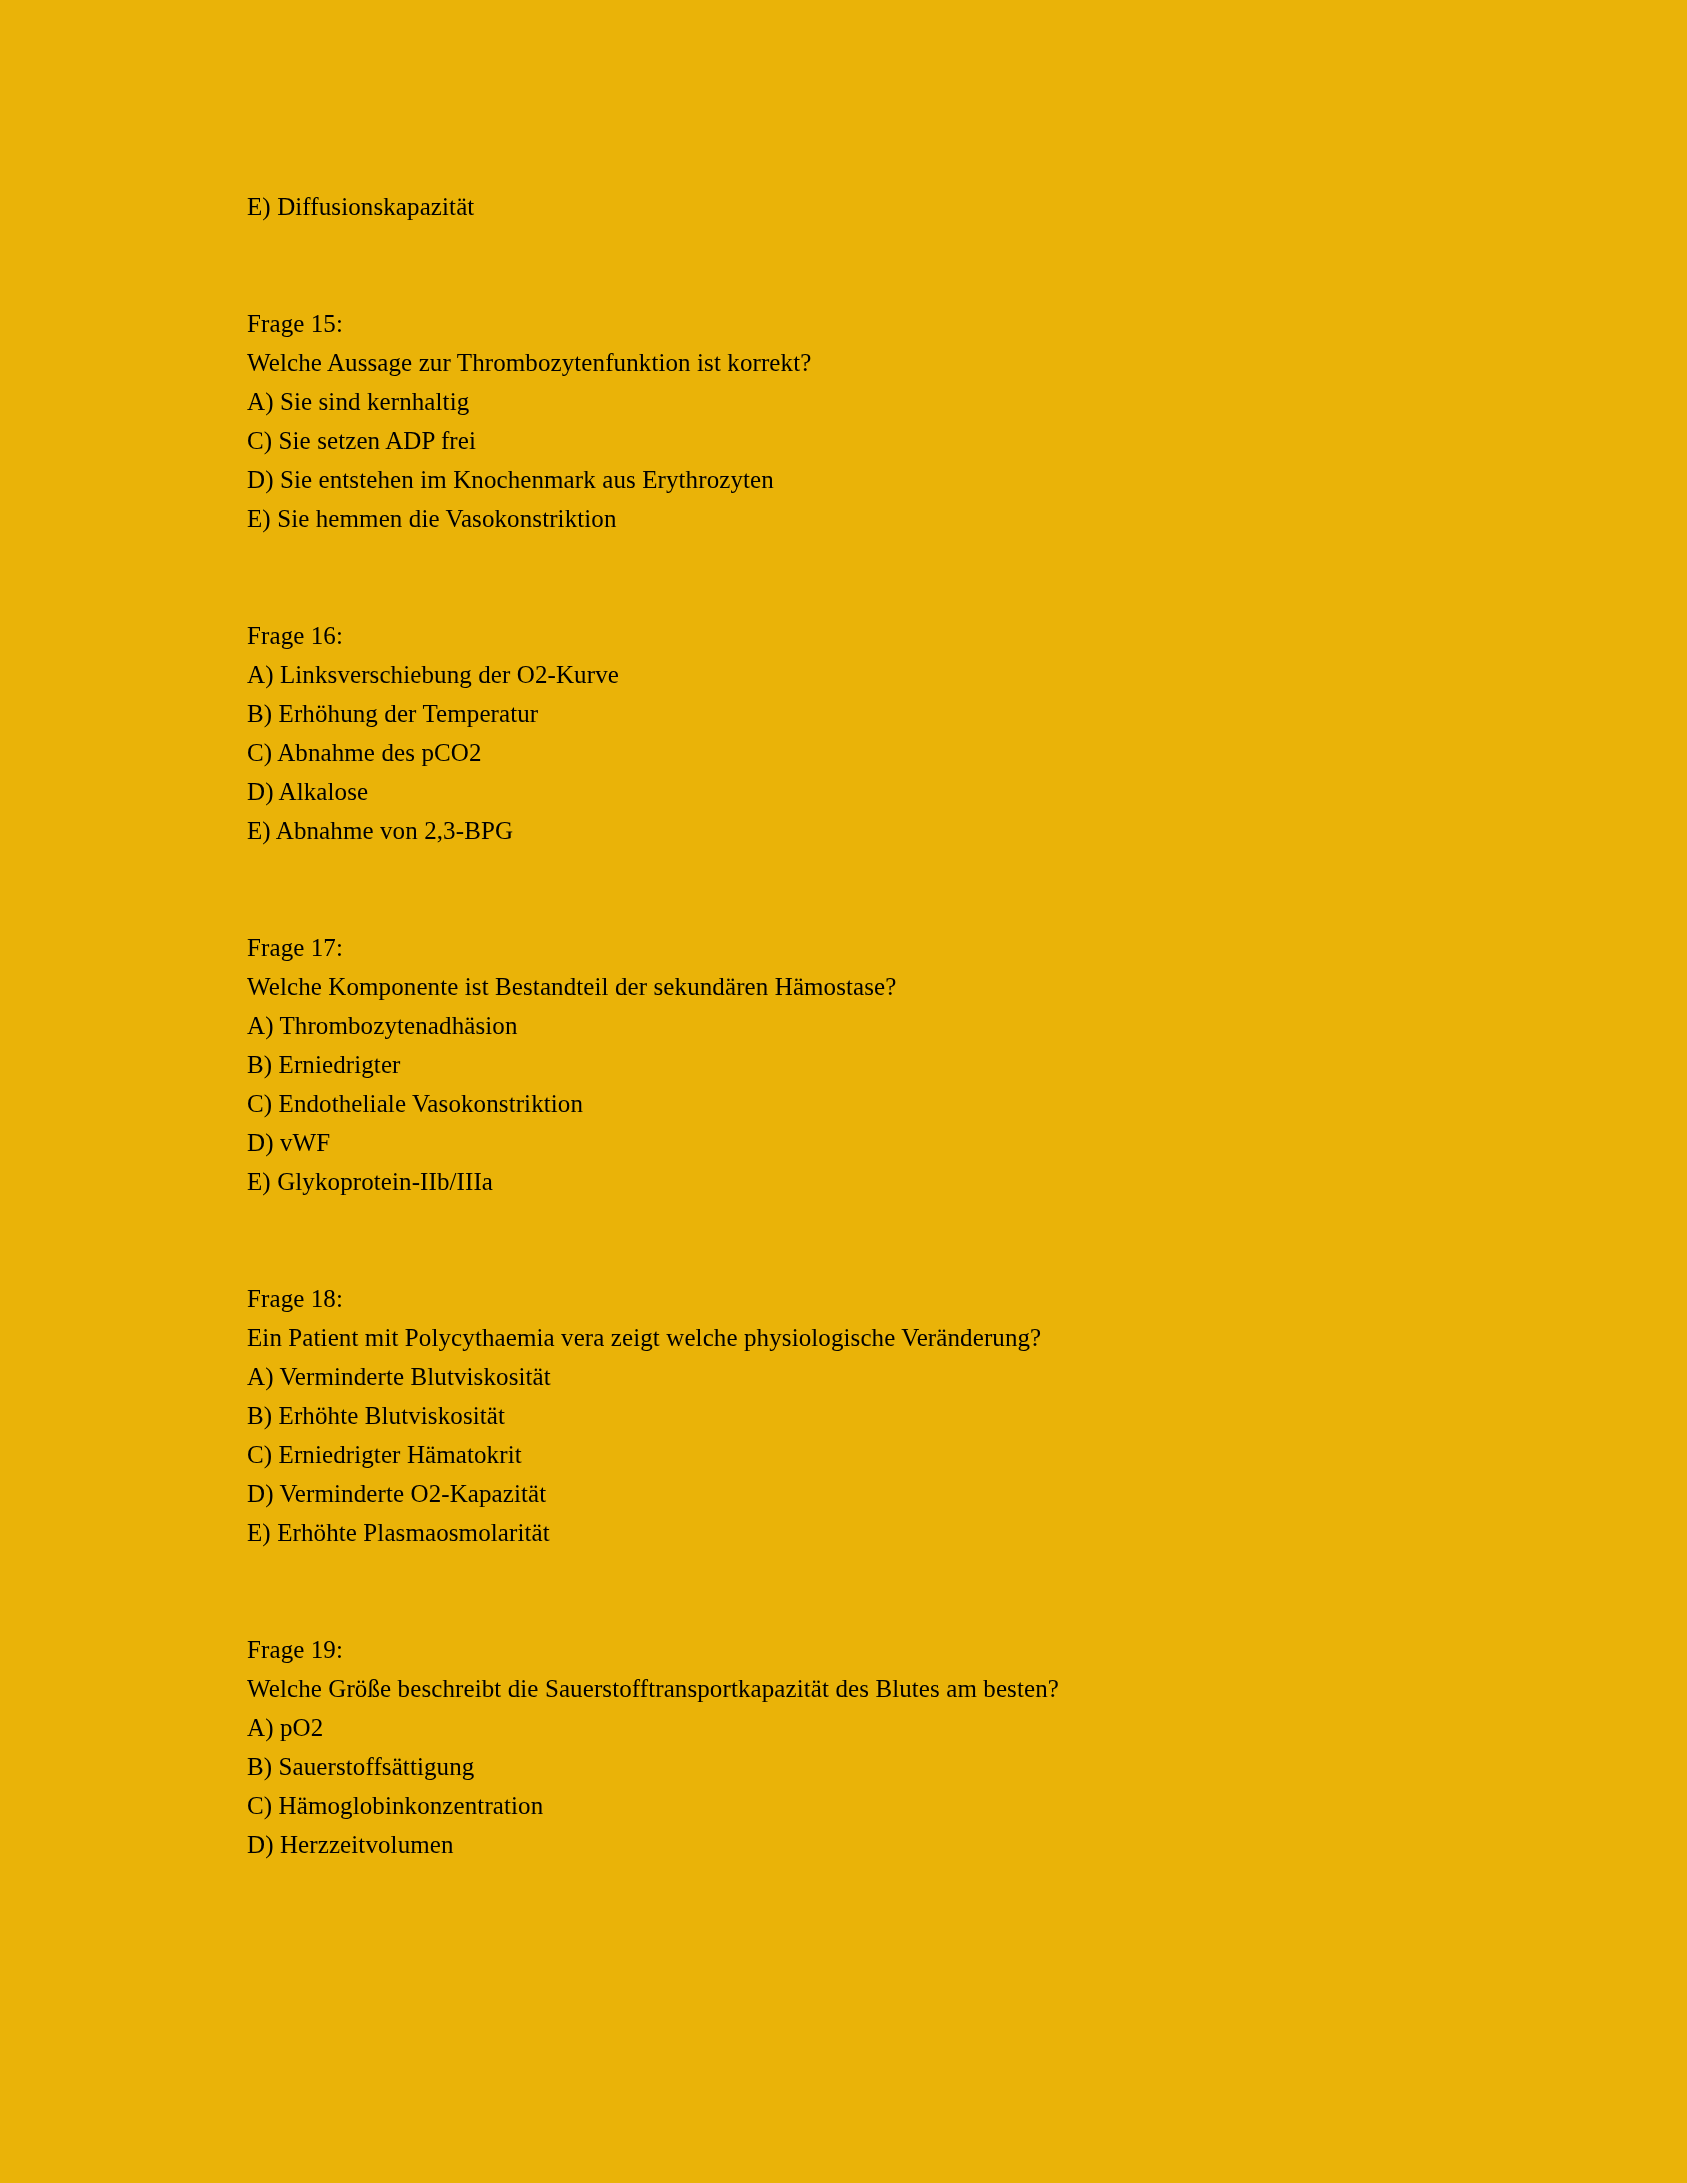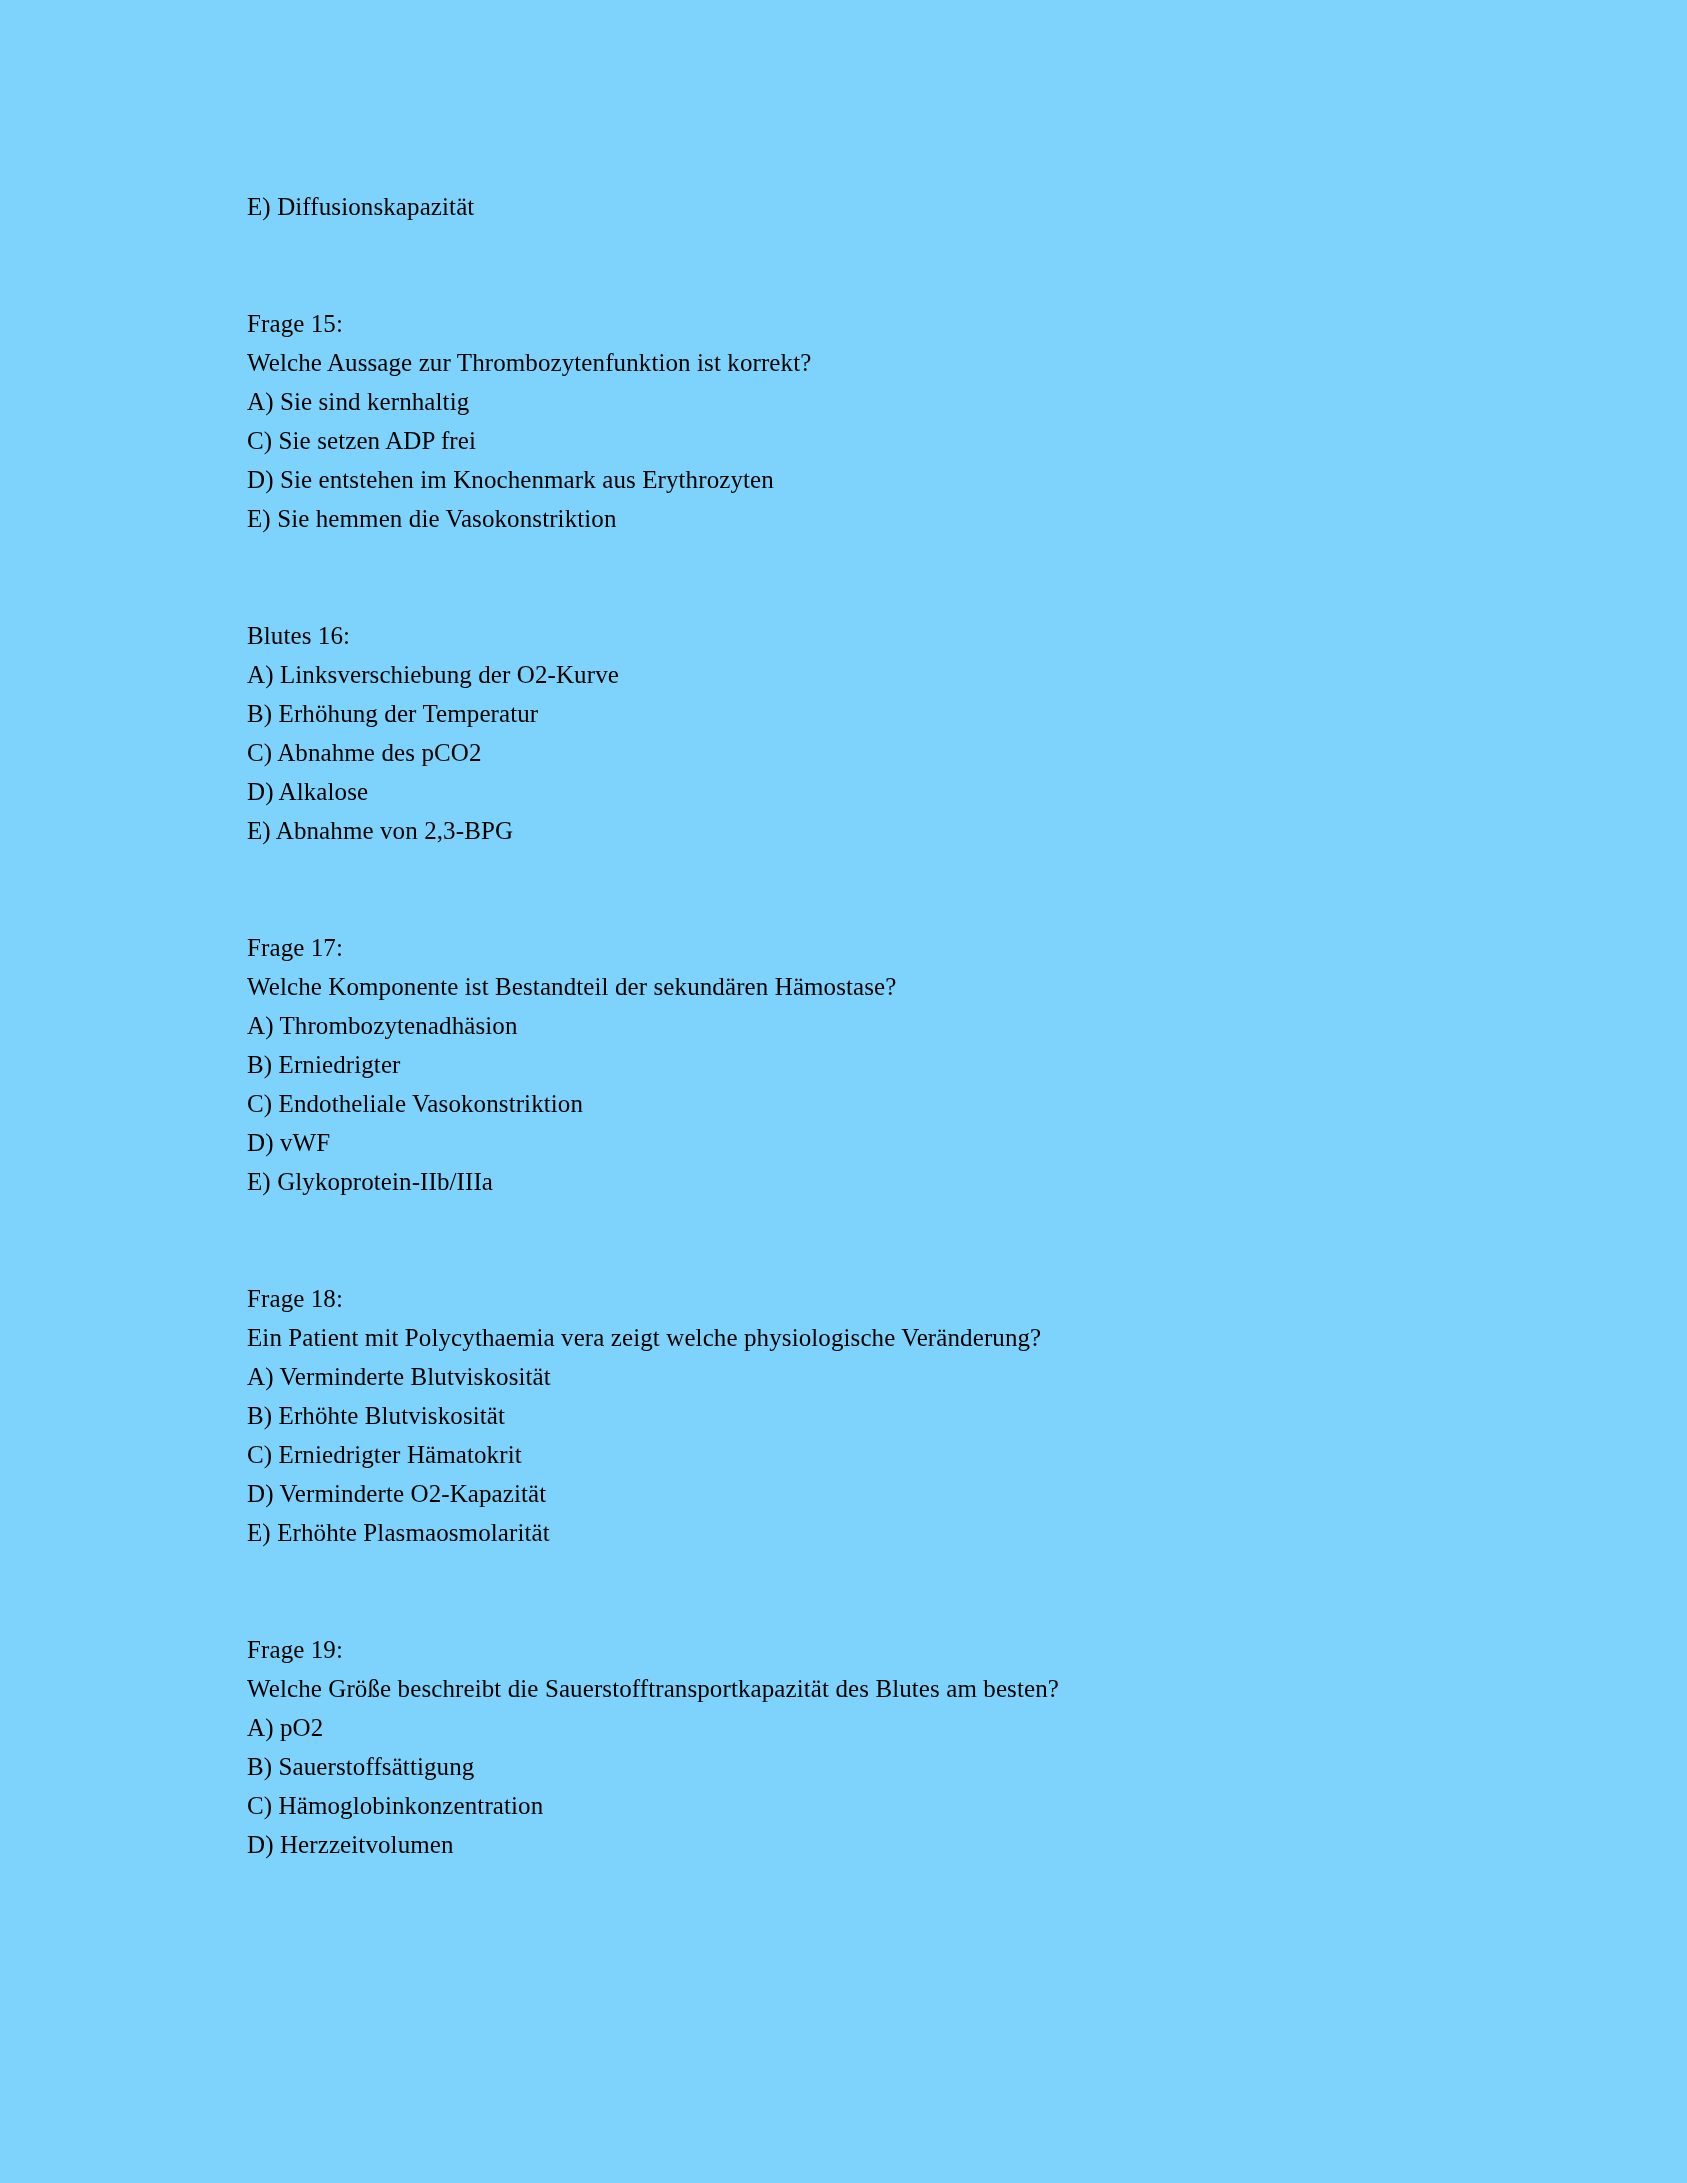--- a/index.html
+++ b/index.html
@@ -5,21 +5,21 @@
 <style>
   html, body {
     margin: 0;
     padding: 0;
     background: #ffffff;
   }
   .page {
     position: relative;
     width: 1687px;
     height: 2183px;
-    background: #7dd3fc;
+    background: #eab308;
     box-sizing: border-box;
     overflow: hidden;
   }
   .content {
     position: absolute;
     left: 247px;
     top: 187px;
     width: 1197px;
   }
   .line {
@@ -56,21 +56,21 @@
       <div class="line">Welche Aussage zur Thrombozytenfunktion ist korrekt?</div>
       <div class="line">A) Sie sind kernhaltig</div>
       <div class="line">C) Sie setzen ADP frei</div>
       <div class="line">D) Sie entstehen im Knochenmark aus Erythrozyten</div>
       <div class="line">E) Sie hemmen die Vasokonstriktion</div>
     </div>
 
     <div class="spacer double"></div>
 
     <div class="block">
-      <div class="line">Blutes 16:</div>
+      <div class="line">Frage 16:</div>
       <div class="line">A) Linksverschiebung der O2-Kurve</div>
       <div class="line">B) Erhöhung der Temperatur</div>
       <div class="line">C) Abnahme des pCO2</div>
       <div class="line">D) Alkalose</div>
       <div class="line">E) Abnahme von 2,3-BPG</div>
     </div>
 
     <div class="spacer double"></div>
 
     <div class="block">

